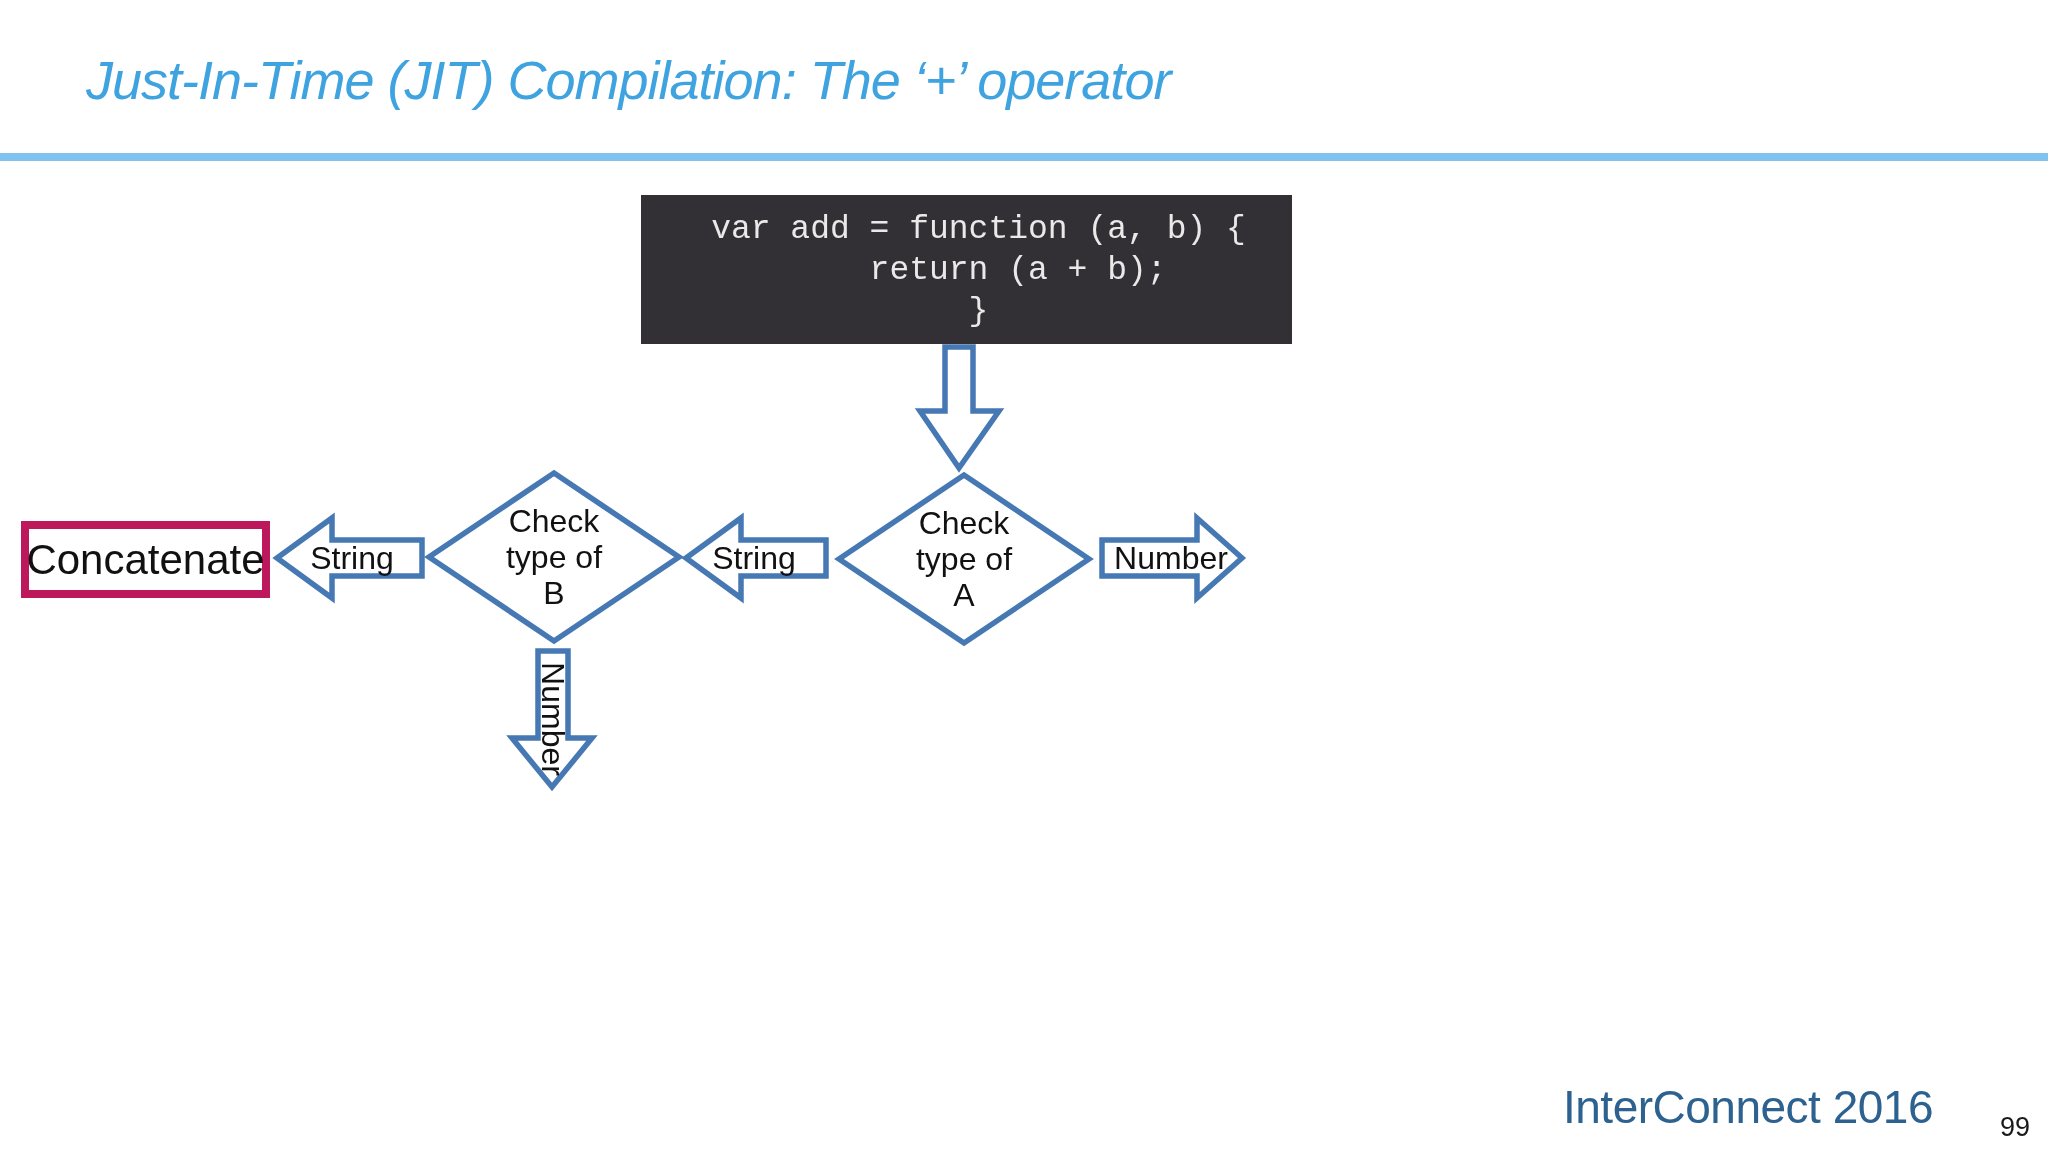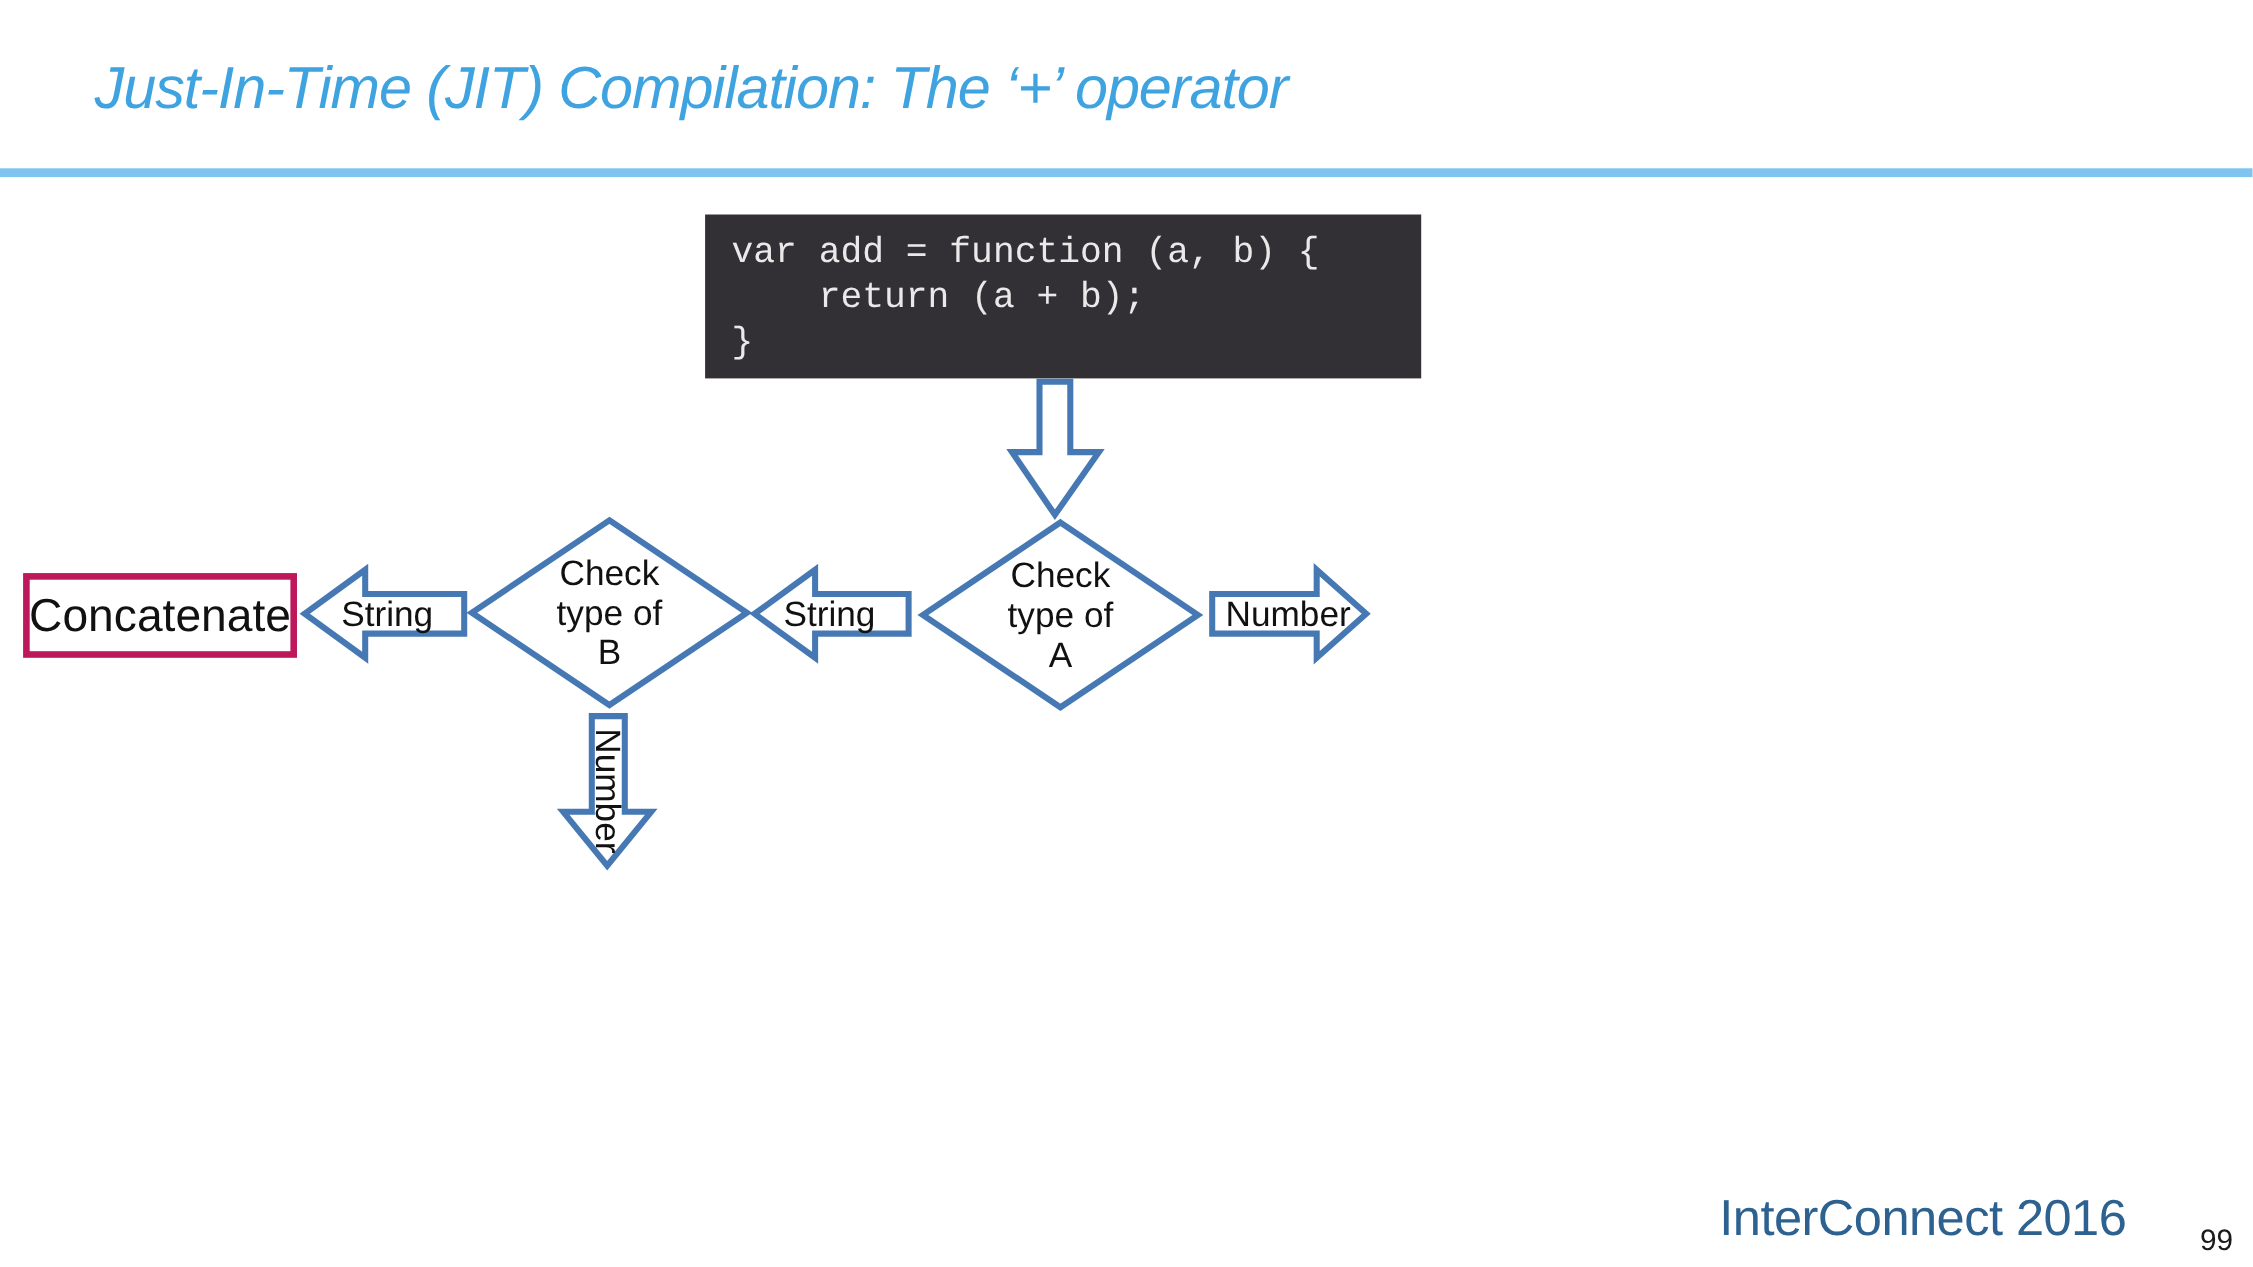--- a/index.html
+++ b/index.html
@@ -31,20 +31,21 @@
     height: 8px;
     background: #7FC4F0;
   }
   .code-block {
     position: absolute;
     left: 641px;
     top: 195px;
     width: 651px;
     height: 149px;
     background: #323034;
+    text-align: center;
   }
   .code-block pre {
     margin: 0;
     padding: 14px 0 0 24px;
     font-family: "Liberation Mono", "DejaVu Sans Mono", monospace;
     font-size: 33px;
     line-height: 41px;
     color: #E9E9E9;
     white-space: pre;
   }
@@ -82,21 +83,21 @@
     transform: rotate(90deg);
     transform-origin: center center;
   }
   .concat-box {
     position: absolute;
     left: 21px;
     top: 521px;
     width: 249px;
     height: 77px;
     background: #ffffff;
-    border: 6px solid #be185d;
+    border: 8px solid #be185d;
     display: flex;
     align-items: center;
     justify-content: center;
     font-size: 42px;
     color: #111111;
     white-space: nowrap;
   }
   .brand {
     position: absolute;
     left: 1563px;

